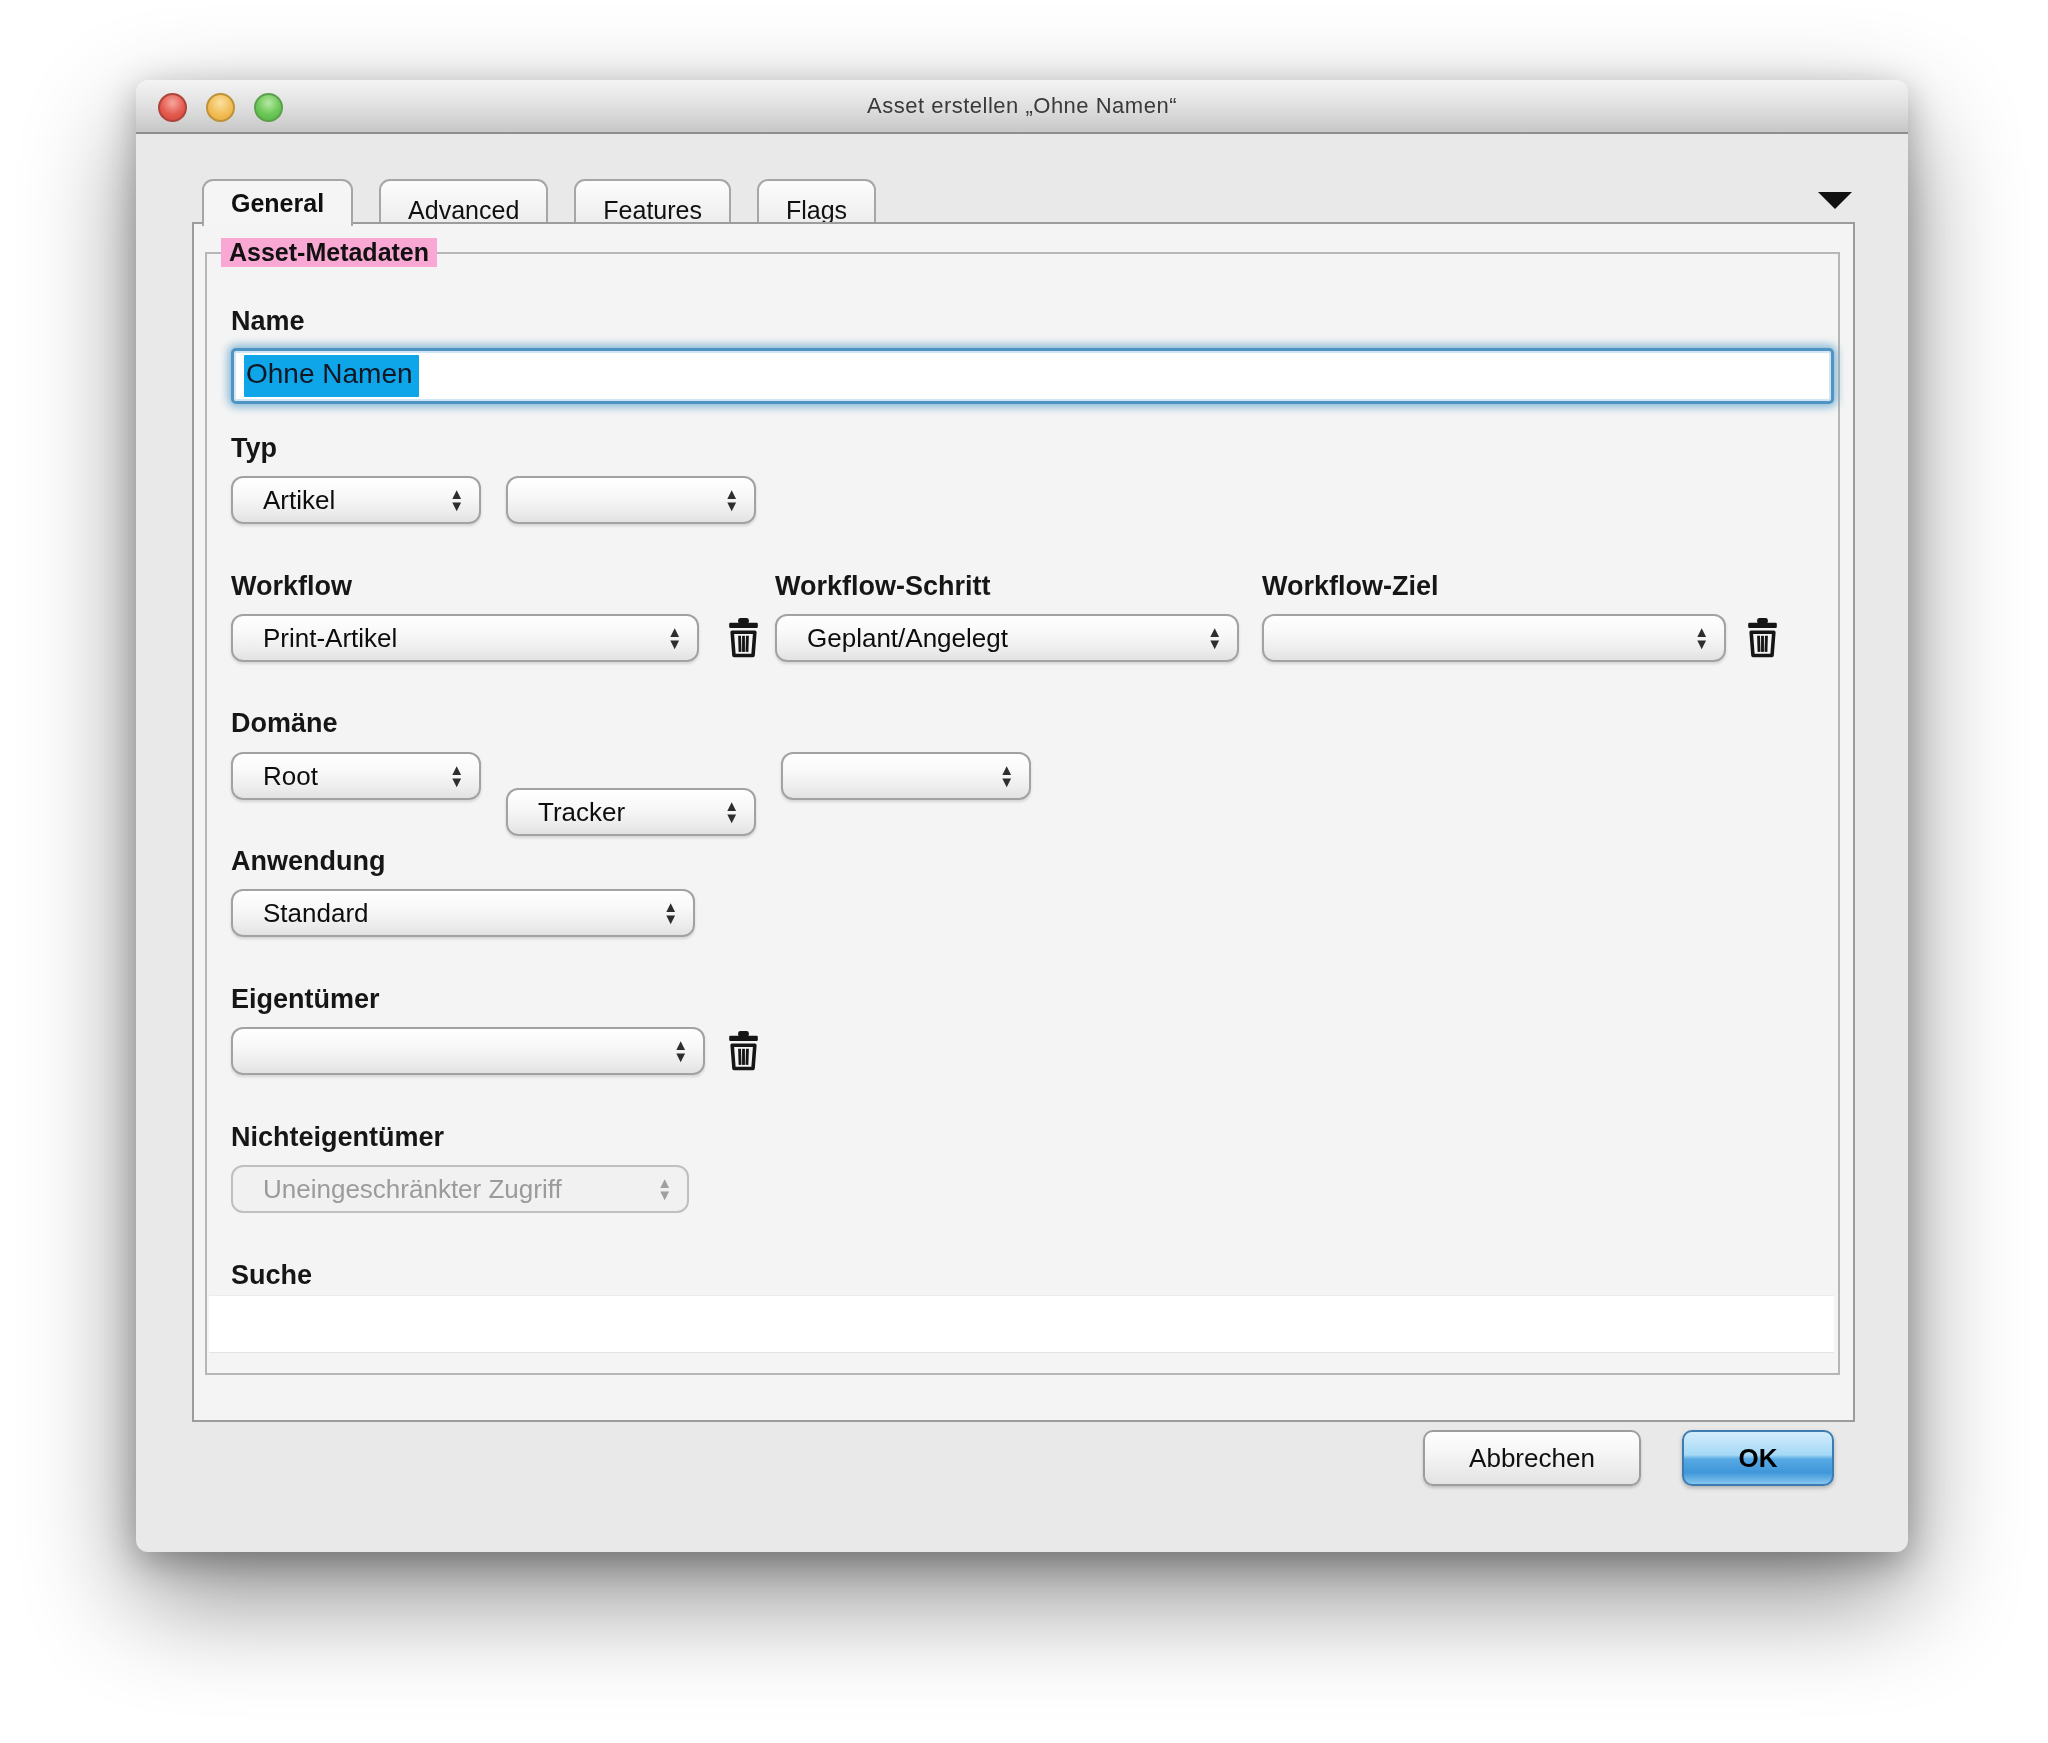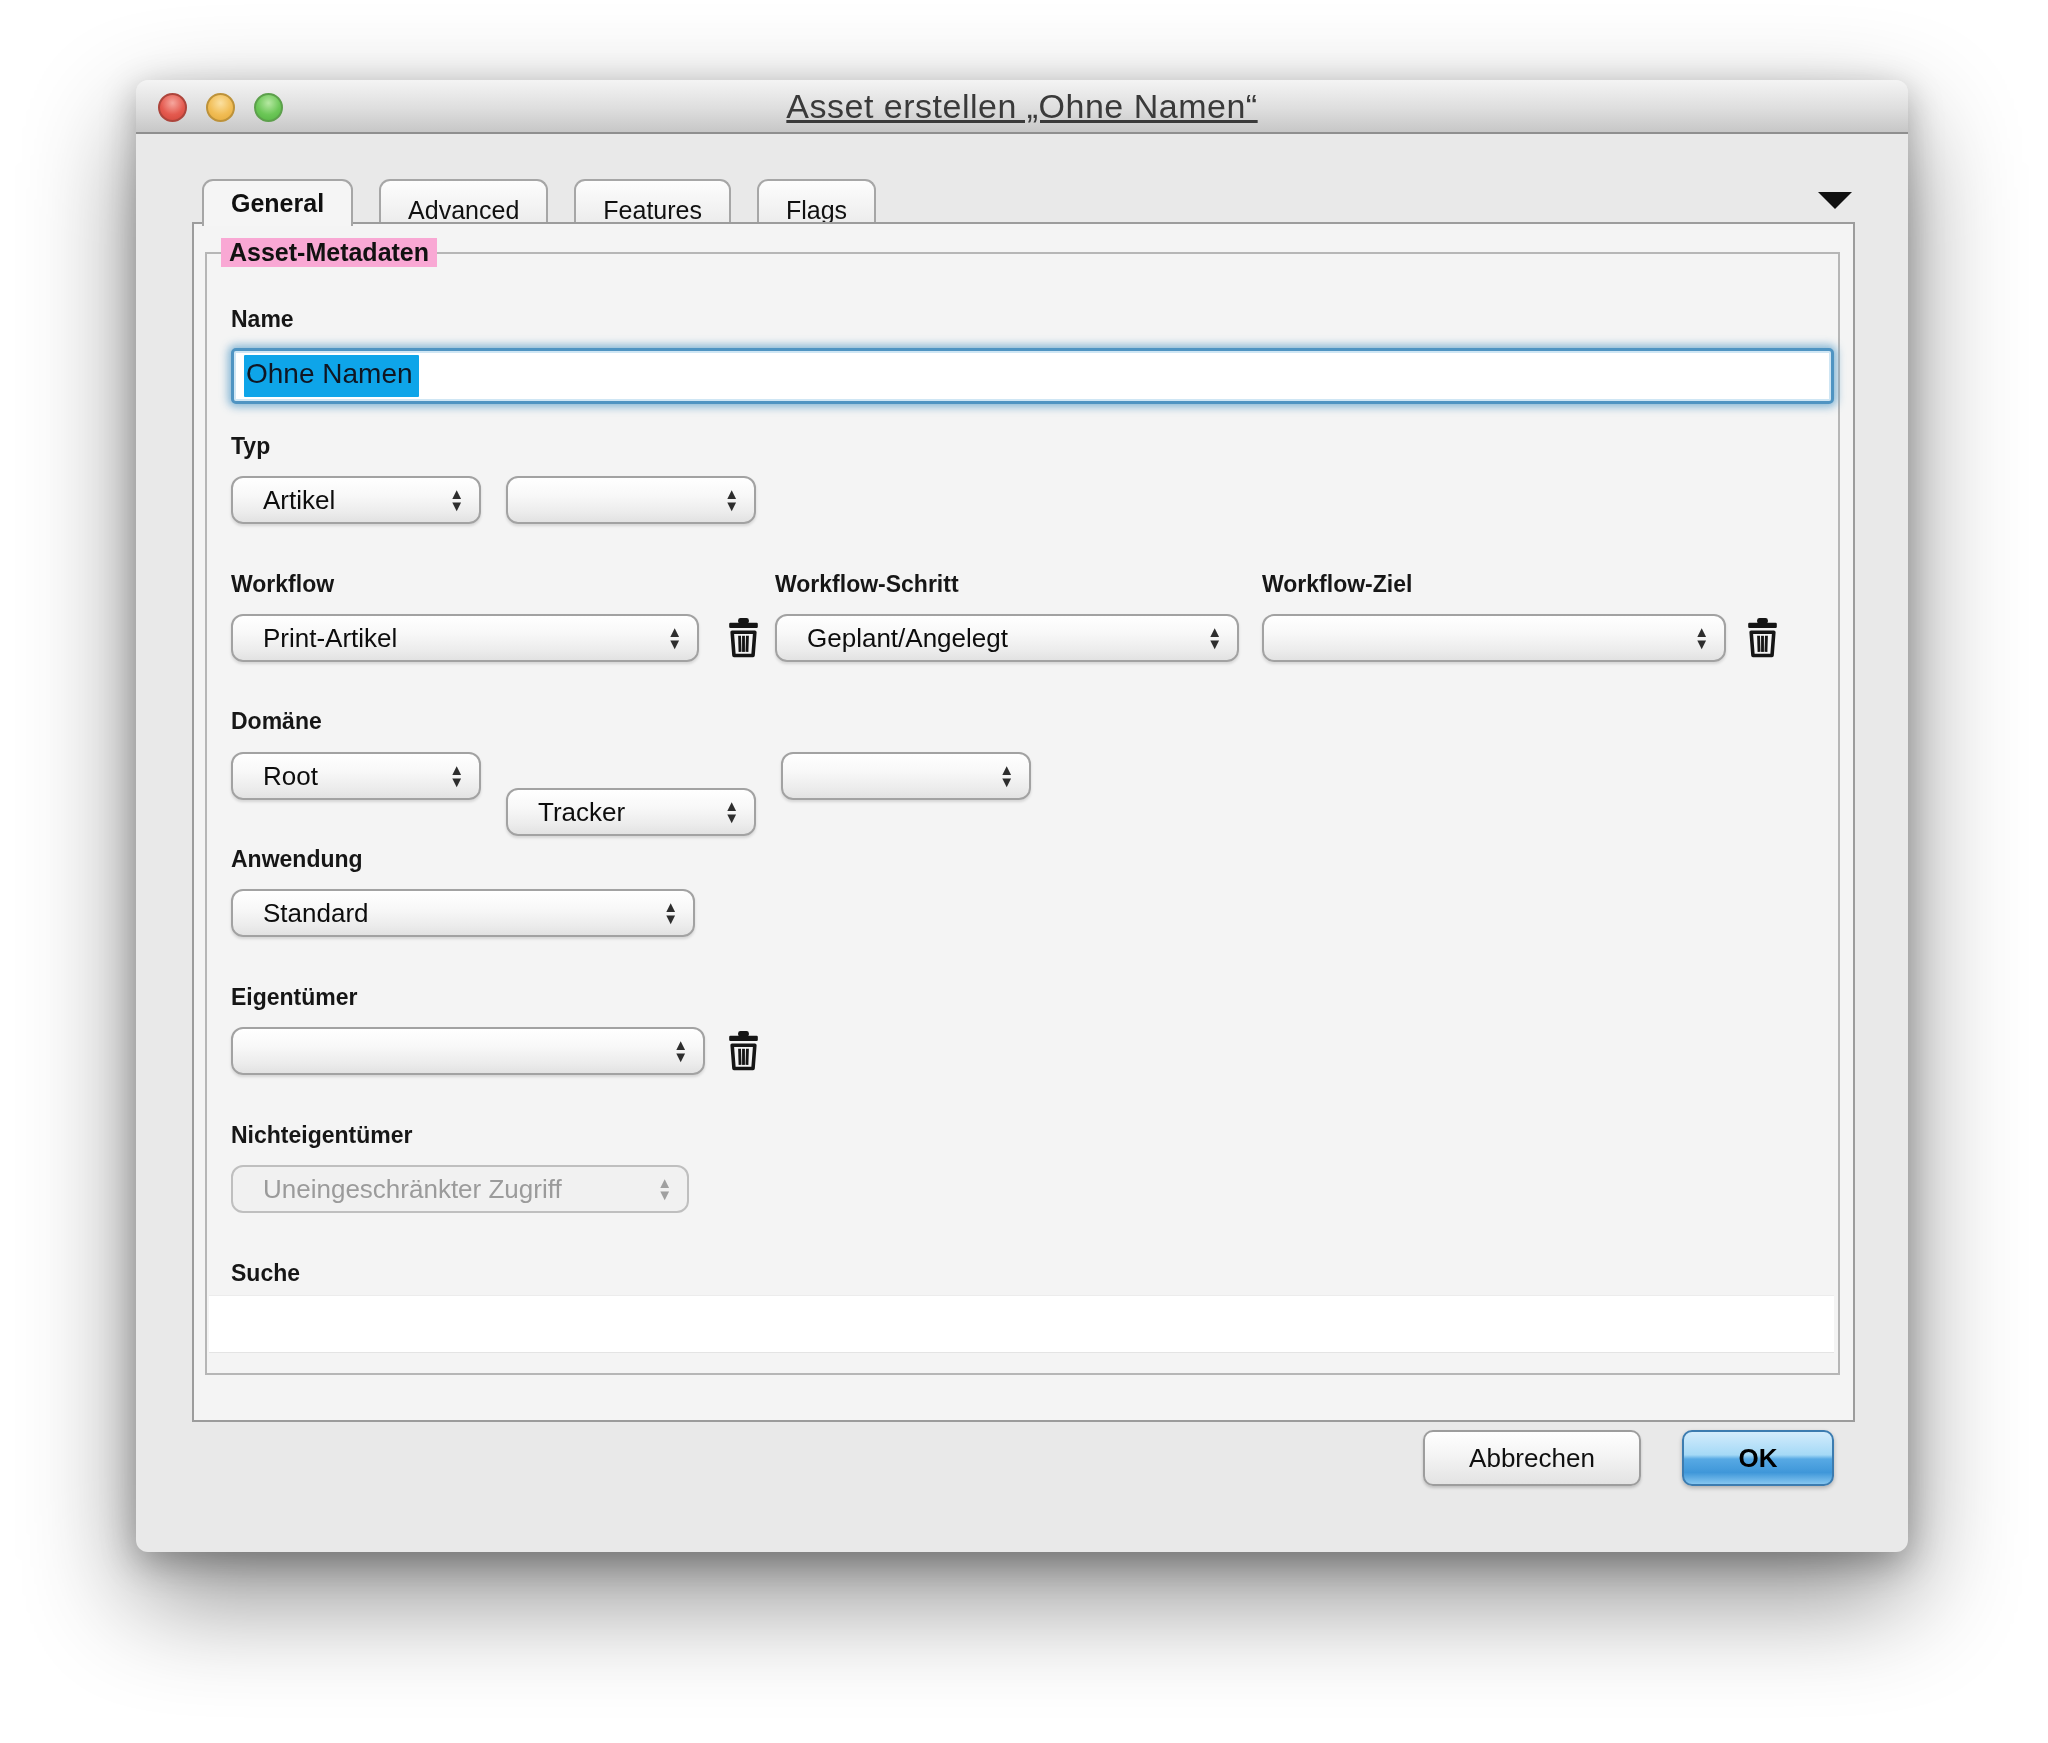--- a/index.html
+++ b/index.html
@@ -16,21 +16,21 @@
     position:absolute; left:136px; top:80px; width:1772px; height:1472px;
     background:#e9e9e9; border-radius:12px;
     box-shadow:0 45px 110px rgba(0,0,0,0.45), 0 10px 35px rgba(0,0,0,0.28);
   }
   .titlebar {
     height:54px; border-radius:12px 12px 0 0;
     background:linear-gradient(180deg,#f4f4f4 0%,#dedede 55%,#c7c7c7 100%);
     border-bottom:2px solid #8f8f8f;
     display:flex; align-items:center; justify-content:center; position:relative;
   }
-  .title { font-size:34px; color:#3a3a3a; letter-spacing:0.5px;text-decoration:underline; }
+  .title { font-size:22px; color:#3a3a3a; letter-spacing:0.5px; }
   .lights { position:absolute; left:22px; top:13px; display:flex; gap:19px; }
   .light { width:29px; height:29px; border-radius:50%; }
   .light-red    { background:radial-gradient(circle at 50% 32%,#f6a79e 0%,#e45a4f 55%,#cf4439 100%); border:2px solid #ad453c; }
   .light-yellow { background:radial-gradient(circle at 50% 32%,#fbe0a0 0%,#f1bd55 55%,#e3a93b 100%); border:2px solid #bd923a; }
   .light-green  { background:radial-gradient(circle at 50% 32%,#b6e8a2 0%,#6cc757 55%,#52b341 100%); border:2px solid #5da04c; }
 
   
   .tabs { position:absolute; left:66px; top:99px; display:flex; gap:26px; }
   .tab {
     height:61px; padding:0 27px;
@@ -59,21 +59,21 @@
   .groupbox {
     position:absolute; left:11px; top:28px; width:1635px; height:1123px;
     border:2px solid #b6b6b6;
   }
   .groupbox-title {
     position:absolute; top:-16px; left:14px;
     background:#f9a8d4; padding:0 8px;
     font-size:25px; font-weight:bold; color:#111;
   }
 
-  .flabel { position:absolute; font-size:23px; font-weight:bold; color:#161616; white-space:nowrap; }
+  .flabel { position:absolute; font-size:27px; font-weight:bold; color:#161616; white-space:nowrap; }
 
   
   .textfield {
     position:absolute; left:24px; top:94px; width:1603px; height:56px;
     background:#ffffff; border:3px solid #4f94c2; border-radius:5px;
     box-shadow:0 0 8px 3px rgba(104,166,205,0.8), inset 0 0 0 2px #cfe6f4;
     display:flex; align-items:center; padding:0 10px;
     font-size:28px; color:#101622; cursor:text;
   }
   .textfield .selection { background:#0ea5e9; padding:3px 6px 7px 2px; border-radius:1px; }

